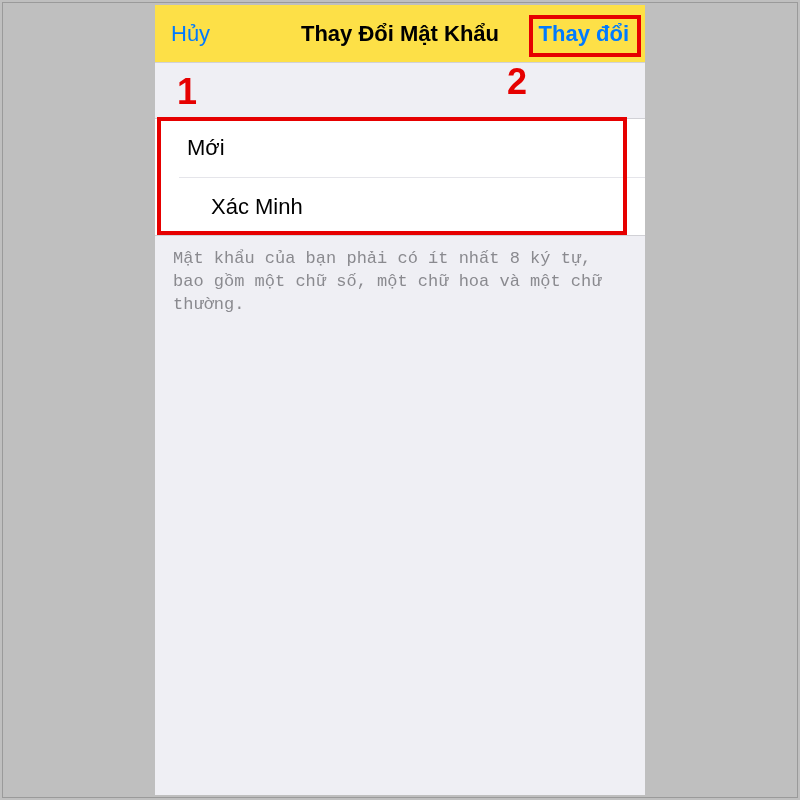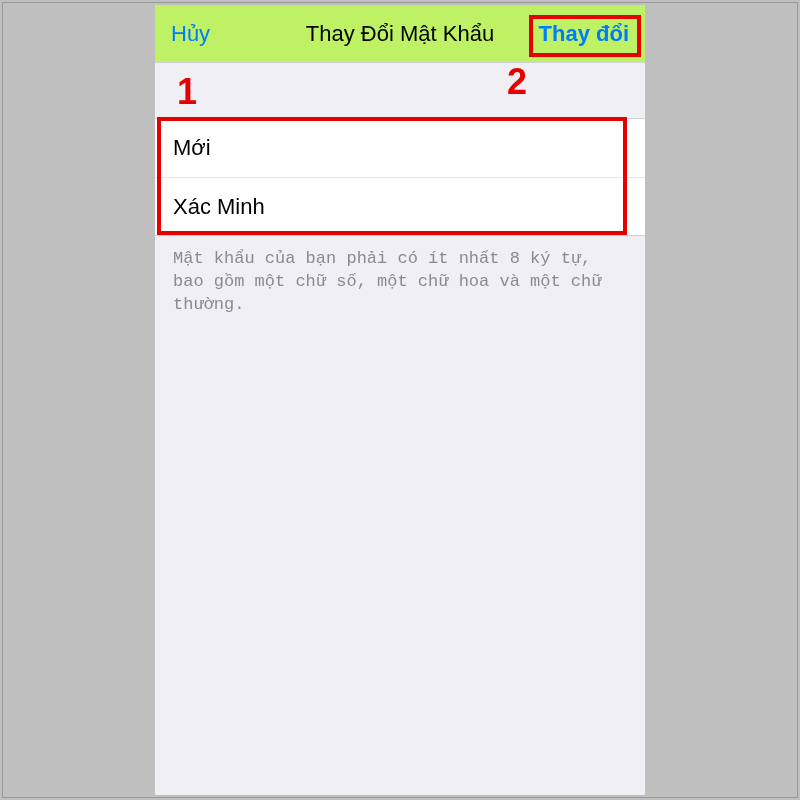--- a/index.html
+++ b/index.html
@@ -26,41 +26,41 @@
     .phone-screen {
       width: 490px;
       height: 790px;
       background: #efeff4;
       display: flex;
       flex-direction: column;
       position: relative;
     }
     .nav-bar {
       height: 58px;
-      background: #bef264;
+      background: #fde047;
       border-bottom: 1px solid #d1d1d6;
       display: flex;
       align-items: center;
       justify-content: space-between;
       padding: 0 16px;
       position: relative;
       gap: 20px;
     }
     .nav-left {
       color: #007aff;
       font-size: 22px;
       font-weight: 400;
     }
     .nav-title {
       position: absolute;
       left: 50%;
       transform: translateX(-50%);
       color: #000;
       font-size: 22px;
-      font-weight: 400;
+      font-weight: 700;
       white-space: nowrap;
     }
     .nav-right {
       color: #007aff;
       font-size: 22px;
       font-weight: 600;
       margin-left: 11px;
     }
     .spacer-top {
       height: 55px;
@@ -69,27 +69,28 @@
     }
     .field-group {
       background: #fff;
       border-top: 1px solid #d1d1d6;
       border-bottom: 1px solid #d1d1d6;
     }
     .field-row {
       height: 58px;
       display: flex;
       align-items: center;
-      padding: 0 18px;
+      padding: 0 32px;
       font-size: 22px;
       color: #000;
       text-align: right;
     }
     .field-row + .field-row {
       border-top: 1px solid #e5e5ea;
+      margin-left: 24px;
     }
     .field-label { color: #000; }
     .hint-text {
       padding: 12px 18px 0 18px;
       font-size: 17px;
       color: #8a8a8f;
       line-height: 1.35;
       font-family: Liberation Mono, monospace;
     }
     .annotation-box {

